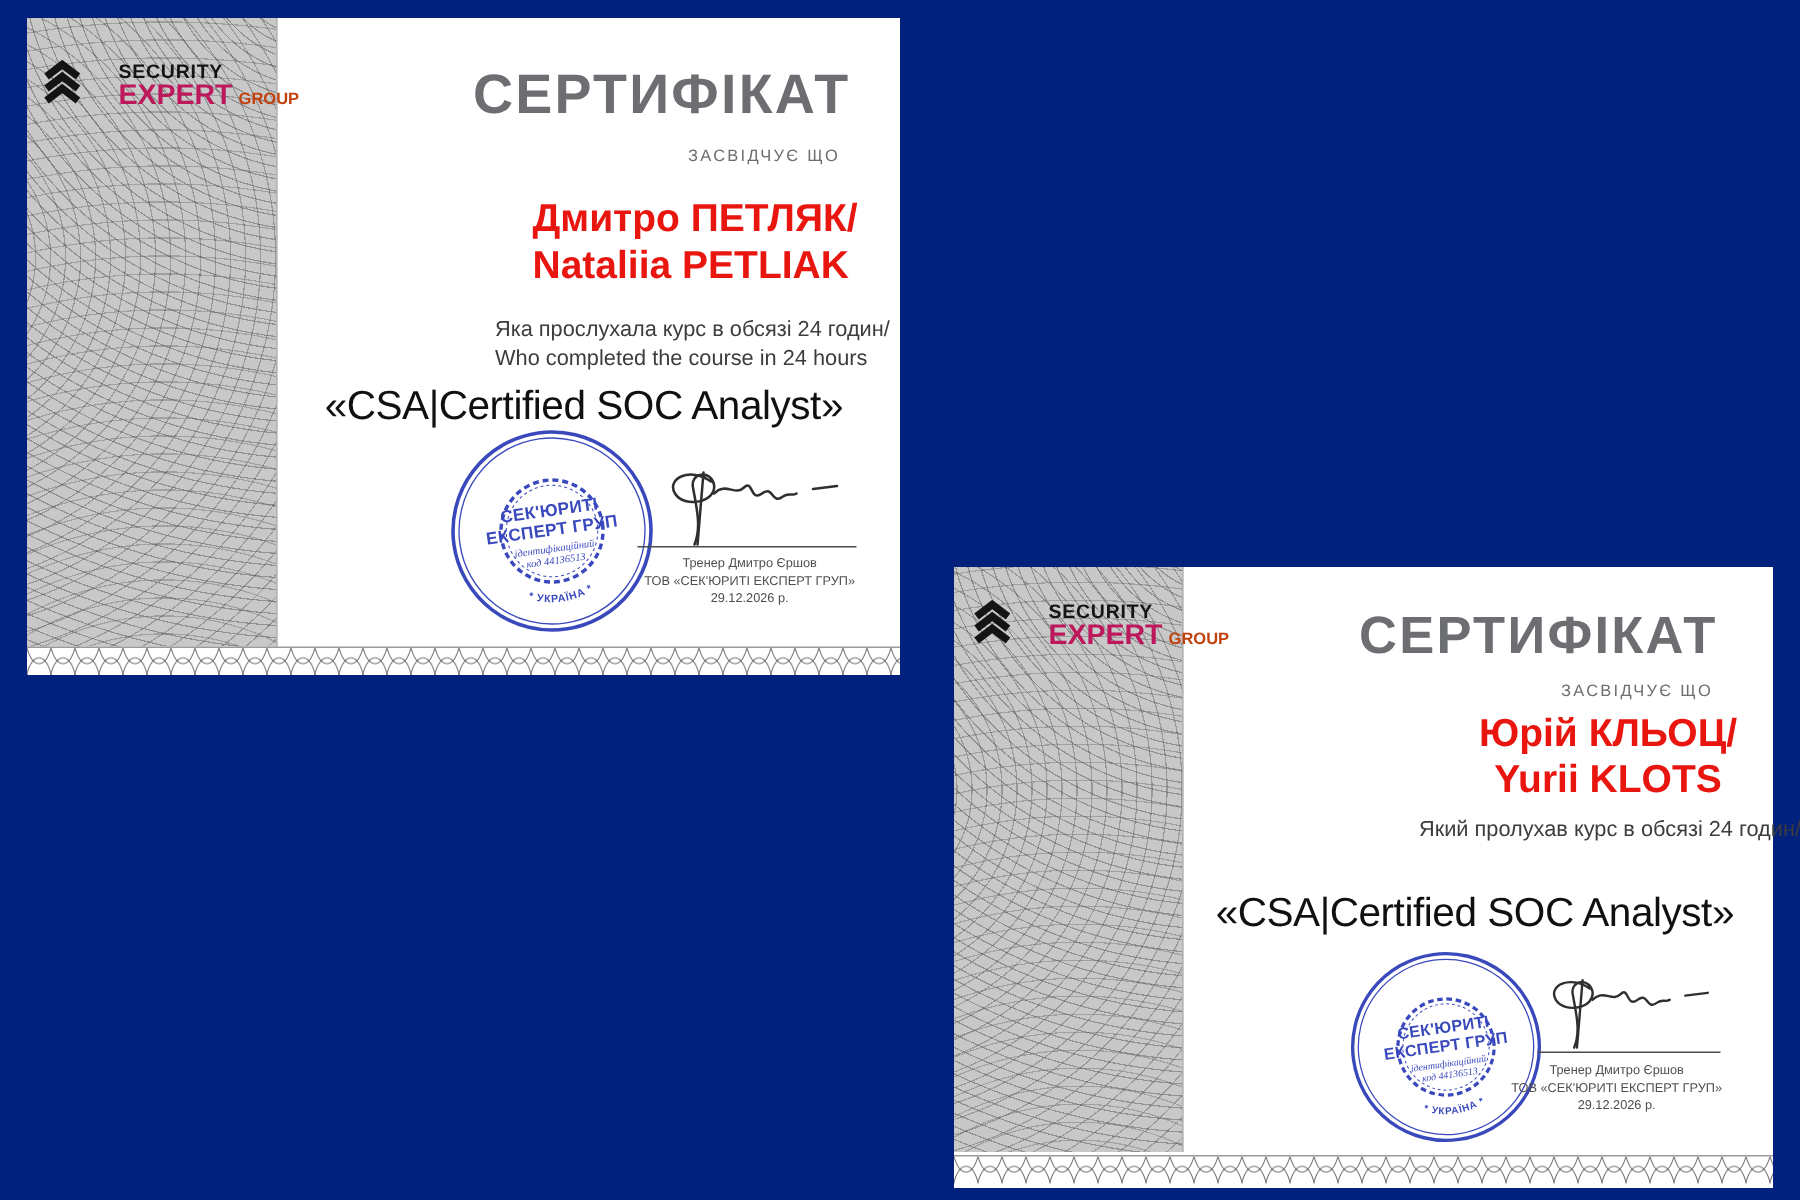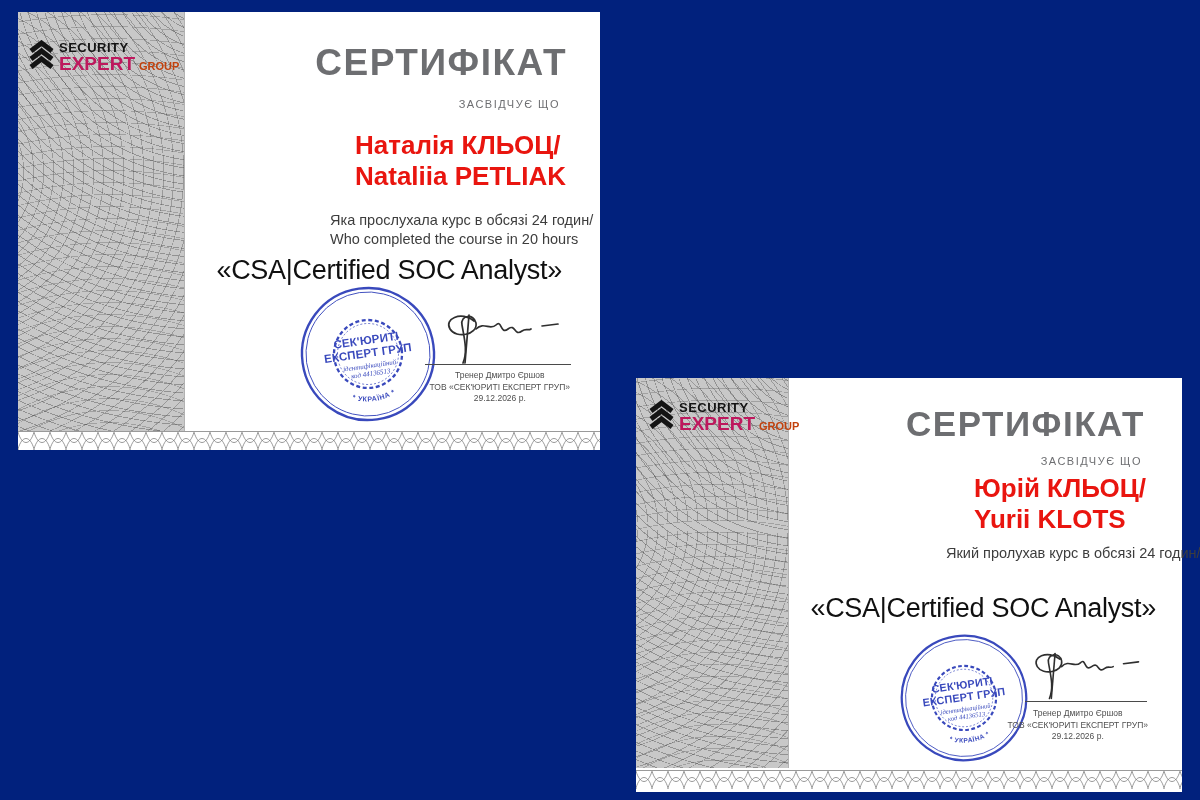--- a/index.html
+++ b/index.html
@@ -22,40 +22,40 @@
   .c2 .panel{width:152px;height:390px;}
 
   
   .strip{position:absolute;left:0;width:100%;height:18px;background:#fff;border-top:1px solid #9a9a9a;}
   .c1 .strip{bottom:0;}
   .c2 .strip{bottom:3px;}
   .strip svg{display:block;width:100%;height:100%;}
   .lat{stroke:#6e6e6e;stroke-width:0.7;fill:none;}
 
   
-  .logo{position:absolute;display:flex;align-items:flex-start;gap:4px;}
+  .logo{position:absolute;display:flex;align-items:flex-start;gap:24px;}
   .c1 .logo{left:10px;top:28px;}
   .c2 .logo{left:12px;top:22px;}
   .logo-text{display:flex;flex-direction:column;}
   .lg1{font-size:13px;font-weight:bold;letter-spacing:0.5px;color:#141414;line-height:15px;}
   .lgrow{display:flex;align-items:baseline;gap:4px;}
   .lg2{font-size:19px;font-weight:bold;color:#be185d;line-height:18px;}
   .lg3{font-size:11px;font-weight:bold;color:#c2410c;}
 
   .title{position:absolute;color:#6d6e71;font-weight:600;letter-spacing:1.5px;white-space:nowrap;}
   .c1 .title{right:33px;top:30px;font-size:37px;}
   .c2 .title{right:37px;top:26px;font-size:35px;}
 
   .subtitle{position:absolute;color:#6d6e71;font-size:11px;font-weight:400;letter-spacing:1.5px;white-space:nowrap;}
   .c1 .subtitle{right:40px;top:86px;}
   .c2 .subtitle{right:40px;top:77px;}
 
   .name{position:absolute;color:#e9150f;font-weight:bold;font-size:26px;line-height:31px;white-space:nowrap;}
   .c1 .name{left:337px;top:118px;text-align:left;}
-  .c2 .name{right:36px;top:95px;text-align:left;}
+  .c2 .name{right:24px;top:95px;text-align:center;}
 
   .course{position:absolute;color:#3d3d3d;font-size:14.5px;line-height:19px;white-space:nowrap;}
   .c1 .course{left:312px;top:199px;}
   .c2 .course{left:294px;top:166px;margin-left:16px;}
 
   .ctitle{position:absolute;color:#101010;font-weight:normal;font-size:27px;letter-spacing:-0.3px;white-space:nowrap;}
   .c1 .ctitle{right:38px;top:243px;}
   .c2 .ctitle{right:26px;top:215px;}
 
   
@@ -109,27 +109,27 @@
           <span class="lg2">EXPERT</span>
           <span class="lg3">GROUP</span>
         </span>
       </span>
     </div>
 
     <div class="title">СЕРТИФІКАТ</div>
     <div class="subtitle">ЗАСВІДЧУЄ ЩО</div>
 
     <div class="name">
-      <div>Наталія КЛЬОЦ/</div>
+      <div>Дмитро ПЕТЛЯК/</div>
       <div>Nataliia PETLIAK</div>
     </div>
 
     <div class="course">
       <div>Яка прослухала курс в обсязі 24 годин/</div>
-      <div>Who completed the course in 20 hours</div>
+      <div>Who completed the course in 24 hours</div>
     </div>
 
     <div class="ctitle">«CSA|Certified SOC Analyst»</div>
 
     <div class="stamp">
       <svg viewBox="0 0 140 140">
         <defs>
           <path id="ringTop1" d="M70,124 A54,54 0 1 1 69.9,124"></path>
           <path id="ringBot1" d="M20,82 A53,53 0 0 0 120,82"></path>
         </defs>

